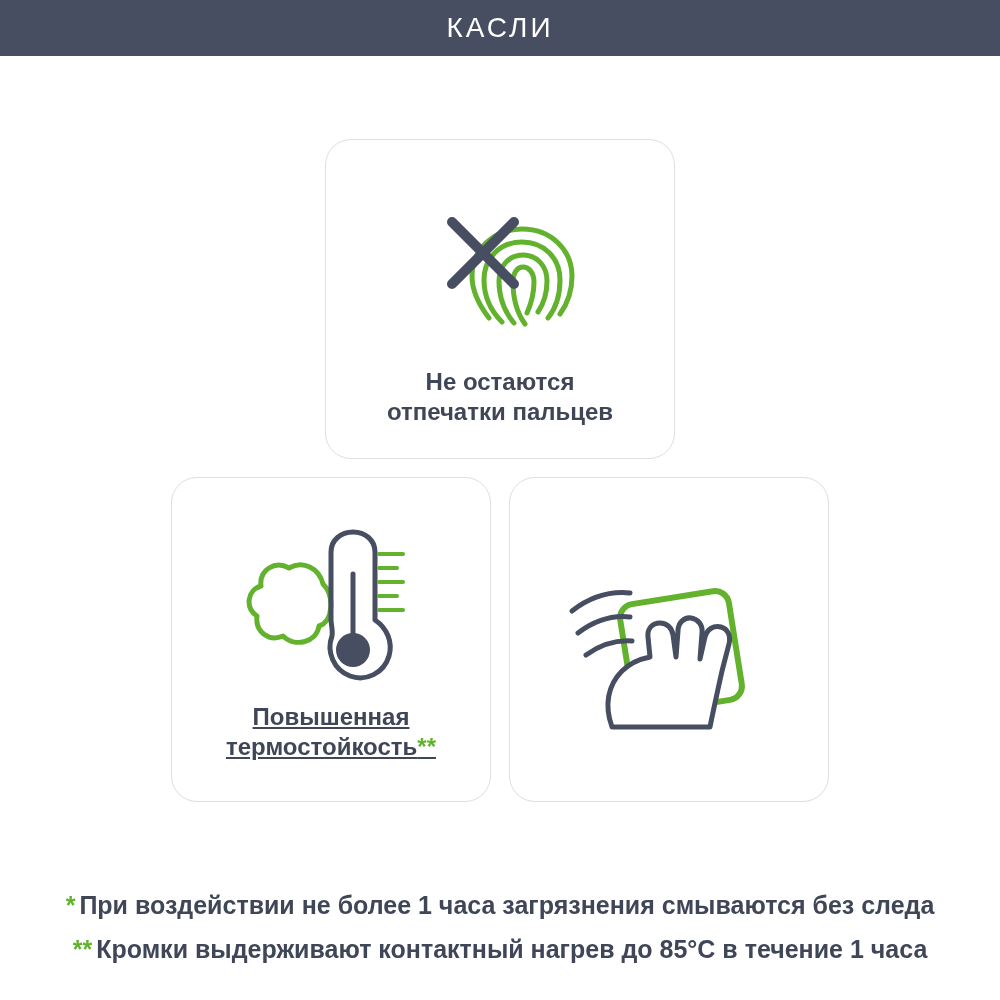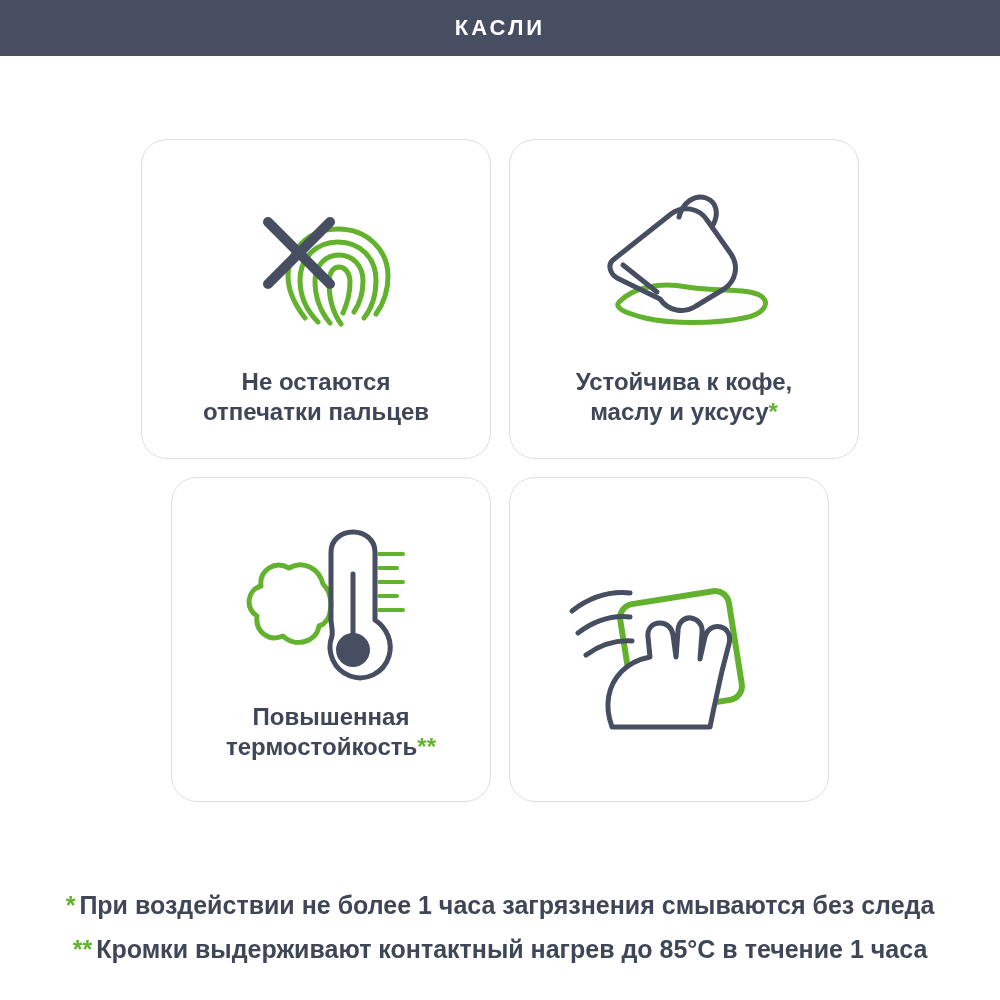--- a/index.html
+++ b/index.html
@@ -23,22 +23,22 @@
   .header {
     width: 100%;
     height: 56px;
     background: #474e61;
     display: flex;
     align-items: center;
     justify-content: center;
   }
   .header-title {
     color: #ffffff;
-    font-size: 22px;
-    font-weight: bold;
+    font-size: 28px;
+    font-weight: normal;
     letter-spacing: 3px;
   }
   .grid {
     padding: 0 0 0 0;
   }
   .row {
     display: flex;
     justify-content: center;
     gap: 18px;
   }
@@ -59,20 +59,21 @@
   }
   .card-top {
     width: 350px;
     height: 320px;
     padding-top: 28px;
   }
   .card-bottom {
     width: 320px;
     height: 325px;
     padding-top: 28px;
+    text-decoration: underline;
   }
   .icon-area {
     flex: 1 1 auto;
     display: flex;
     align-items: center;
     justify-content: center;
     width: 100%;
   }
   .card-label {
     text-align: center;
@@ -136,36 +137,20 @@
                 <line x1="42" y1="30" x2="104" y2="92"></line>
                 <line x1="104" y1="30" x2="42" y2="92"></line>
               </g>
             </svg>
           </span>
         </div>
         <div class="card-label"><span>Не остаются
 отпечатки пальцев</span><span class="star"></span></div>
       </div>
 
-      <div class="card card-top">
-        <div class="icon-area">
-          <span>
-            <svg width="210" height="150" viewBox="0 0 210 150">
-              <path d="M40 110 C55 95 80 90 108 95 C140 100 170 96 182 104 C192 111 185 122 165 126 C135 132 92 132 66 126 C46 121 35 116 40 110 Z" fill="none" stroke="#63b22e" stroke-width="5" stroke-linejoin="round"></path>
-              <g fill="none" stroke="#474e61" stroke-width="5" stroke-linejoin="round" stroke-linecap="round">
-                <path d="M34 68 L92 22 C104 13 120 16 128 28 L152 62 C160 74 157 89 145 97 L117 114 C105 122 89 119 81 107 L38 86 C30 81 29 72 34 68 Z"></path>
-                <path d="M100 25 C104 10 116 2 127 6 C138 10 140 22 134 33"></path>
-                <path d="M44 73 L78 100"></path>
-              </g>
-            </svg>
-          </span>
-        </div>
-        <div class="card-label"><span>Устойчива к кофе,
-маслу и уксусу</span><span class="star">*</span></div>
-      </div>
 
     </div>
 
     <div class="row row-bottom">
 
       <div class="card card-bottom">
         <div class="icon-area">
           <span>
             <svg width="200" height="160" viewBox="0 0 200 160">
               <path d="M92 60 C88 44 72 36 58 44 C44 36 28 46 30 62 C16 66 14 84 26 92 C24 108 38 118 52 112 C64 124 86 118 88 102 C102 98 104 72 92 60 Z" fill="none" stroke="#63b22e" stroke-width="5" stroke-linejoin="round"></path>

